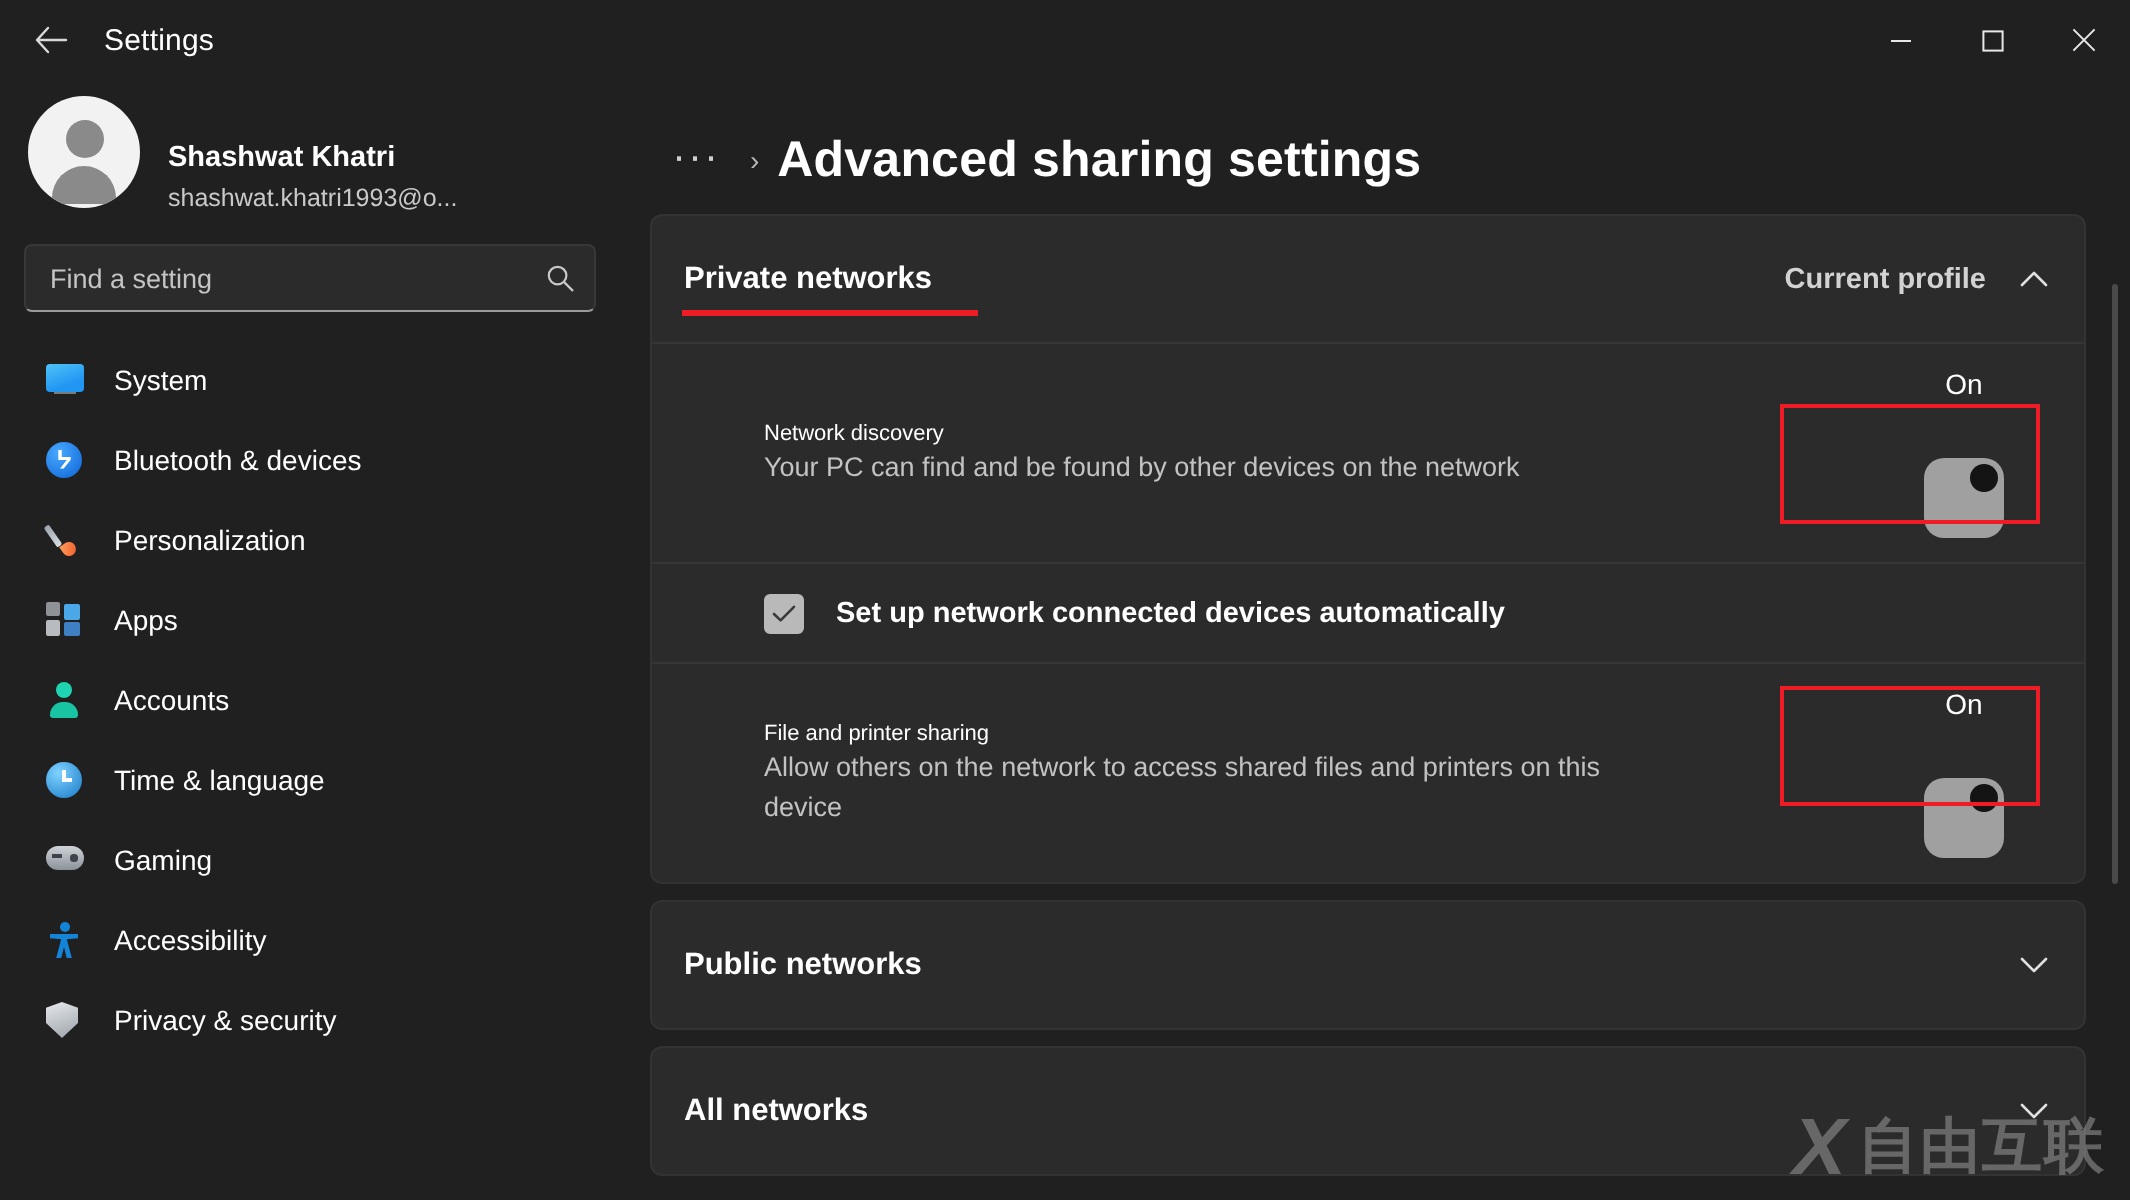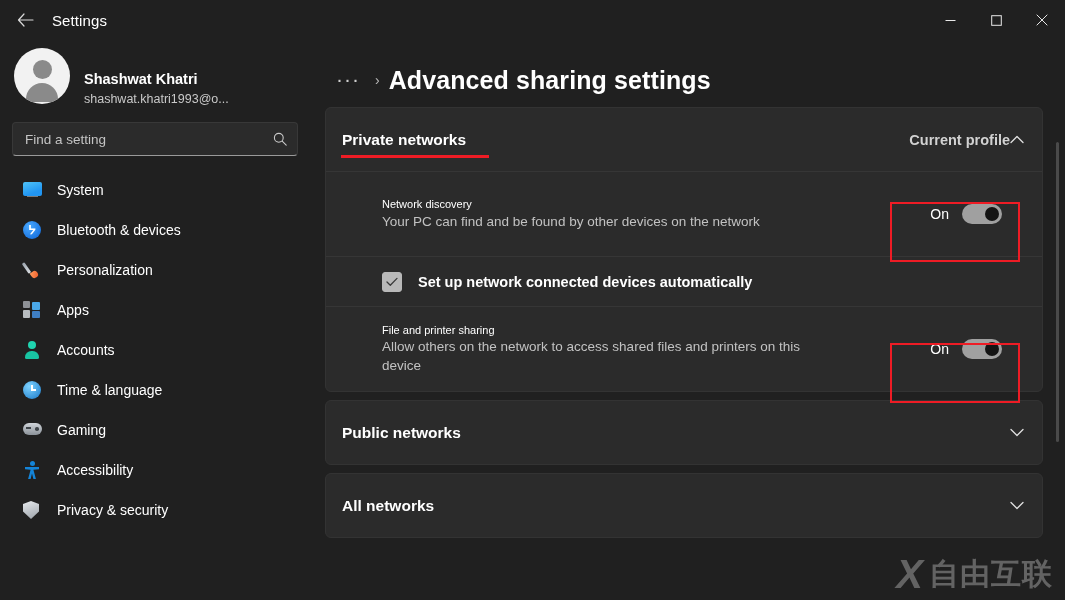--- a/index.html
+++ b/index.html
@@ -313,20 +313,21 @@
     left: -1px;
     bottom: -9px;
     width: 148px;
     height: 3px;
     background: #ee1c25;
   }
   .sect-right {
     margin-left: auto;
     display: flex;
     align-items: center;
+    gap: 17px;
   }
   .sect-sub {
     font-size: 14.5px;
     color: #d2d2d2;
   }
   .chev { color: #e0e0e0; display: flex; align-items: center; }
 
   .divider {
     height: 1px;
     background: #363636;
@@ -350,22 +351,23 @@
     font-size: 13.5px;
     color: #c2c2c2;
     line-height: 1.42;
     margin-top: 0;
     max-width: 455px;
   }
 
   .toggle-wrap {
     display: flex;
     align-items: center;
-    gap: 13px;
+    gap: 29px;
     margin-right: 22px;
+    flex-direction: column;
   }
   .toggle-label {
     font-size: 14px;
     color: #ffffff;
   }
   .toggle {
     width: 40px; height: 20px;
     border-radius: 10px;
     background: #a0a0a0;
     position: relative;

